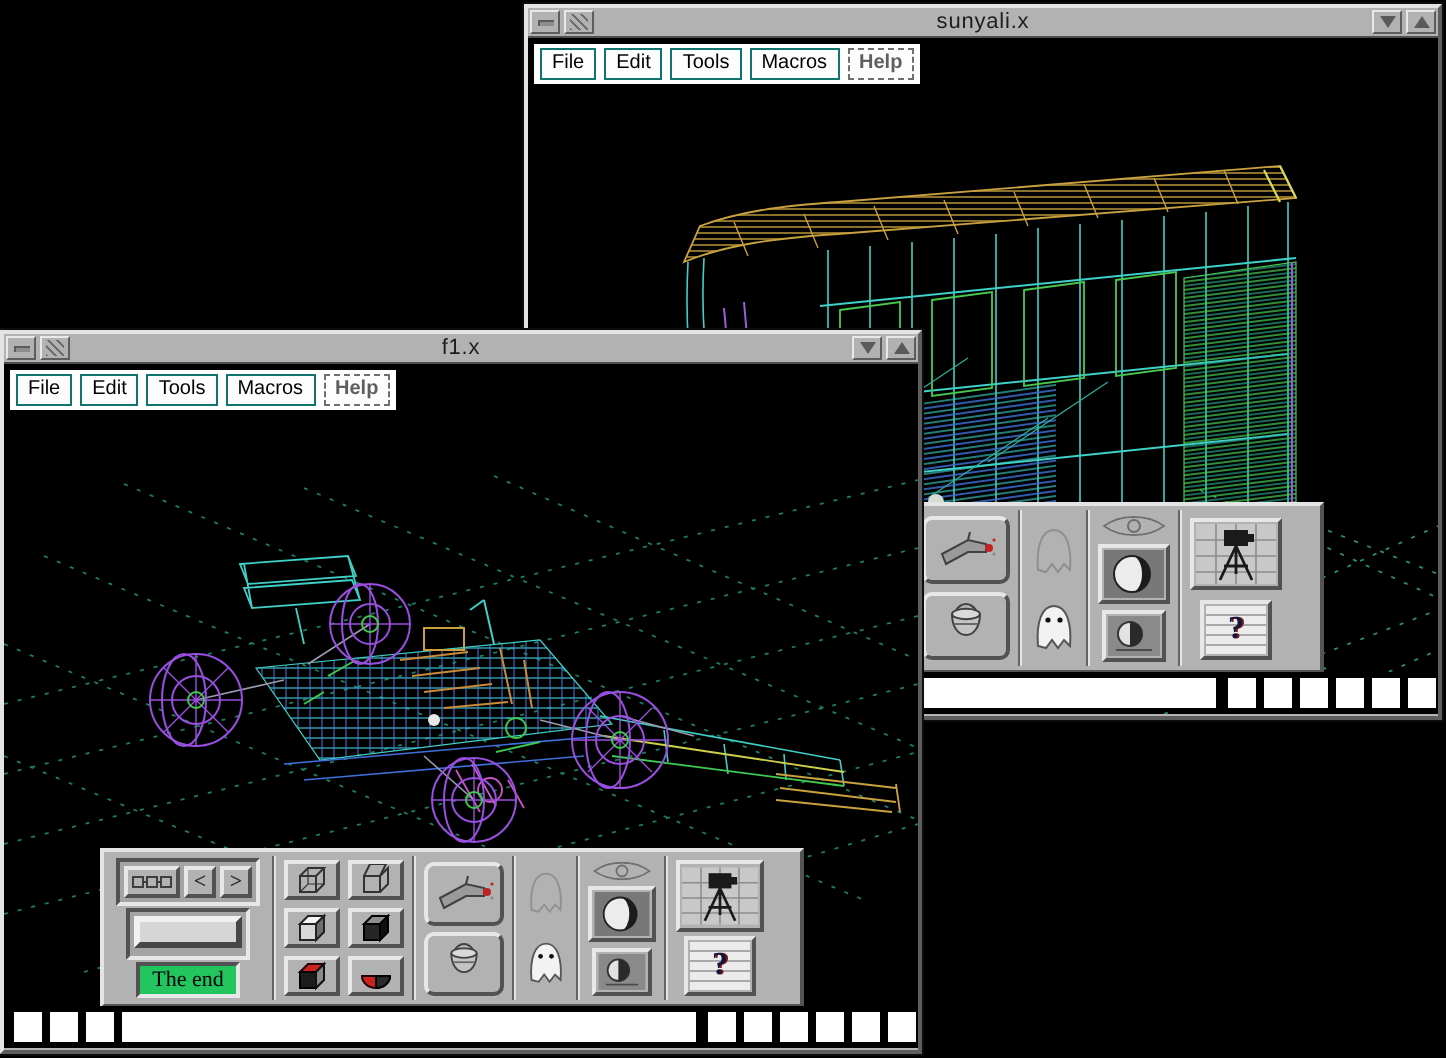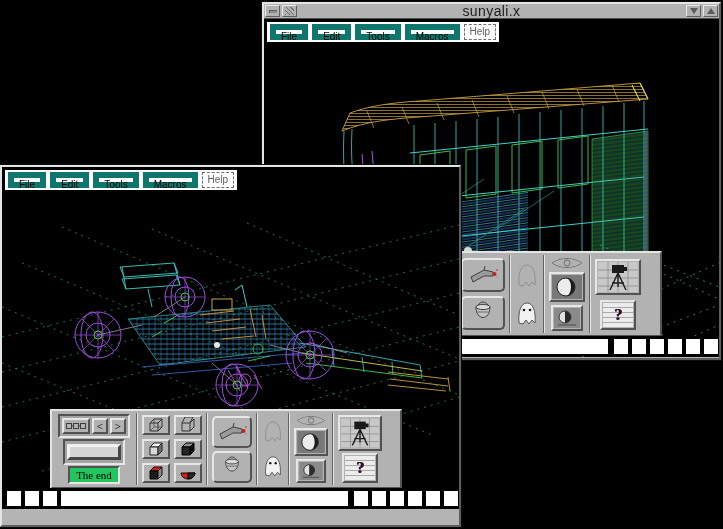--- a/index.html
+++ b/index.html
@@ -18,34 +18,34 @@
   #win-front { left:0px;   top:165px; width:461px; height:362px; z-index:2; }
   .titlebar {
     height:15px; background:#b2b2b2; display:flex; align-items:center;
     gap:2px; padding:0 1px; border-bottom:1px solid #4e4e4e;
   }
   .tbtn-win {
     width:15px; height:12px; flex:none; background:#b2b2b2;
     border:1px solid; border-color:#e9e9e9 #5d5d5d #5d5d5d #e9e9e9;
     display:flex; align-items:center; justify-content:center;
   }
-  .tb-title { flex:1; text-align:center; font-size:14px; line-height:12px; color:#1d1d1d; letter-spacing:.4px; }
+  .tb-title { flex:1; text-align:center; font-size:11px; line-height:12px; color:#1d1d1d; letter-spacing:.4px; }
   .glyph-dash { width:8px; height:3px; background:#8d8d8d; box-shadow:inset 1px 1px #5c5c5c; }
   .glyph-hatch { width:9px; height:8px; background:repeating-linear-gradient(45deg,#6e6e6e 0 1px,transparent 1px 3px); }
   .glyph-tri-down { width:0; height:0; border-left:4px solid transparent; border-right:4px solid transparent; border-top:6px solid #5a5a5a; }
   .glyph-tri-up   { width:0; height:0; border-left:4px solid transparent; border-right:4px solid transparent; border-bottom:6px solid #5a5a5a; }
   .client { position:relative; width:100%; height:calc(100% - 16px); background:#000; overflow:hidden; }
   .scene { position:absolute; inset:0; width:100%; height:100%; }
   
   .menubar { position:absolute; top:3px; left:3px; background:#fff; padding:2px 3px; display:flex; gap:4px; z-index:4; }
   .mbtn {
     font:10px/14px "Liberation Sans", sans-serif; background:#fdfdfd; color:#000;
-    border:6px solid #0f766e; padding:0 5px; height:16px; cursor:pointer;
-  }
-  .mbtn.disabled { border:1px dashed #6f6f6f; color:#5f5f5f; }
+    border:1px solid #0f766e; padding:0 5px; height:16px; cursor:pointer;
+  }
+  .mbtn.disabled { border:1px dashed #6f6f6f; color:#5f5f5f;font-weight:bold; }
   
   .toolbar {
     position:absolute; display:flex; align-items:stretch; background:#b2b2b2;
     border:2px solid; border-color:#e4e4e4 #545454 #545454 #e4e4e4; z-index:3;
   }
   #win-front .toolbar { left:48px;  top:242px; width:352px; height:80px; }
   #win-back  .toolbar { left:191px; top:232px; width:207px; height:86px; }
   .vsep { width:2px; flex:none; background:linear-gradient(90deg,#646464 50%,#e4e4e4 50%); margin:2px 0; }
   .tb-sec { display:flex; flex-direction:column; align-items:center; justify-content:space-around; padding:3px 4px; flex:none; }
   .tbtn {
@@ -240,20 +240,35 @@
         <div class="fsq"></div>
         <div class="fsq"></div>
         <div class="fsq"></div>
         <div class="fsq"></div>
         <div class="fsq"></div>
       </div>
     </div>
   </section>
 
   <section class="xwin" id="win-front">
+    <div class="titlebar">
+      <div class="tbtn-win">
+          <span class="glyph-dash"></span>
+        </div>
+      <div class="tbtn-win">
+          <span class="glyph-hatch"></span>
+        </div>
+      <div class="tb-title">f1.x</div>
+      <div class="tbtn-win">
+          <span class="glyph-tri-down"></span>
+        </div>
+      <div class="tbtn-win">
+          <span class="glyph-tri-up"></span>
+        </div>
+    </div>
     <div class="client">
 
       <svg class="scene" viewBox="0 0 457 342" preserveAspectRatio="none">
         <defs>
           <pattern id="cp-mesh" width="6" height="5" patternUnits="userSpaceOnUse">
               <path d="M0,2 H6" stroke="#3fc0d8" stroke-width="0.6"></path>
               <path d="M3,0 V5" stroke="#3f7fe0" stroke-width="0.5"></path>
             </pattern>
         </defs>
         <g stroke="#1d7d62" stroke-dasharray="2,5" stroke-width="0.9" fill="none">

